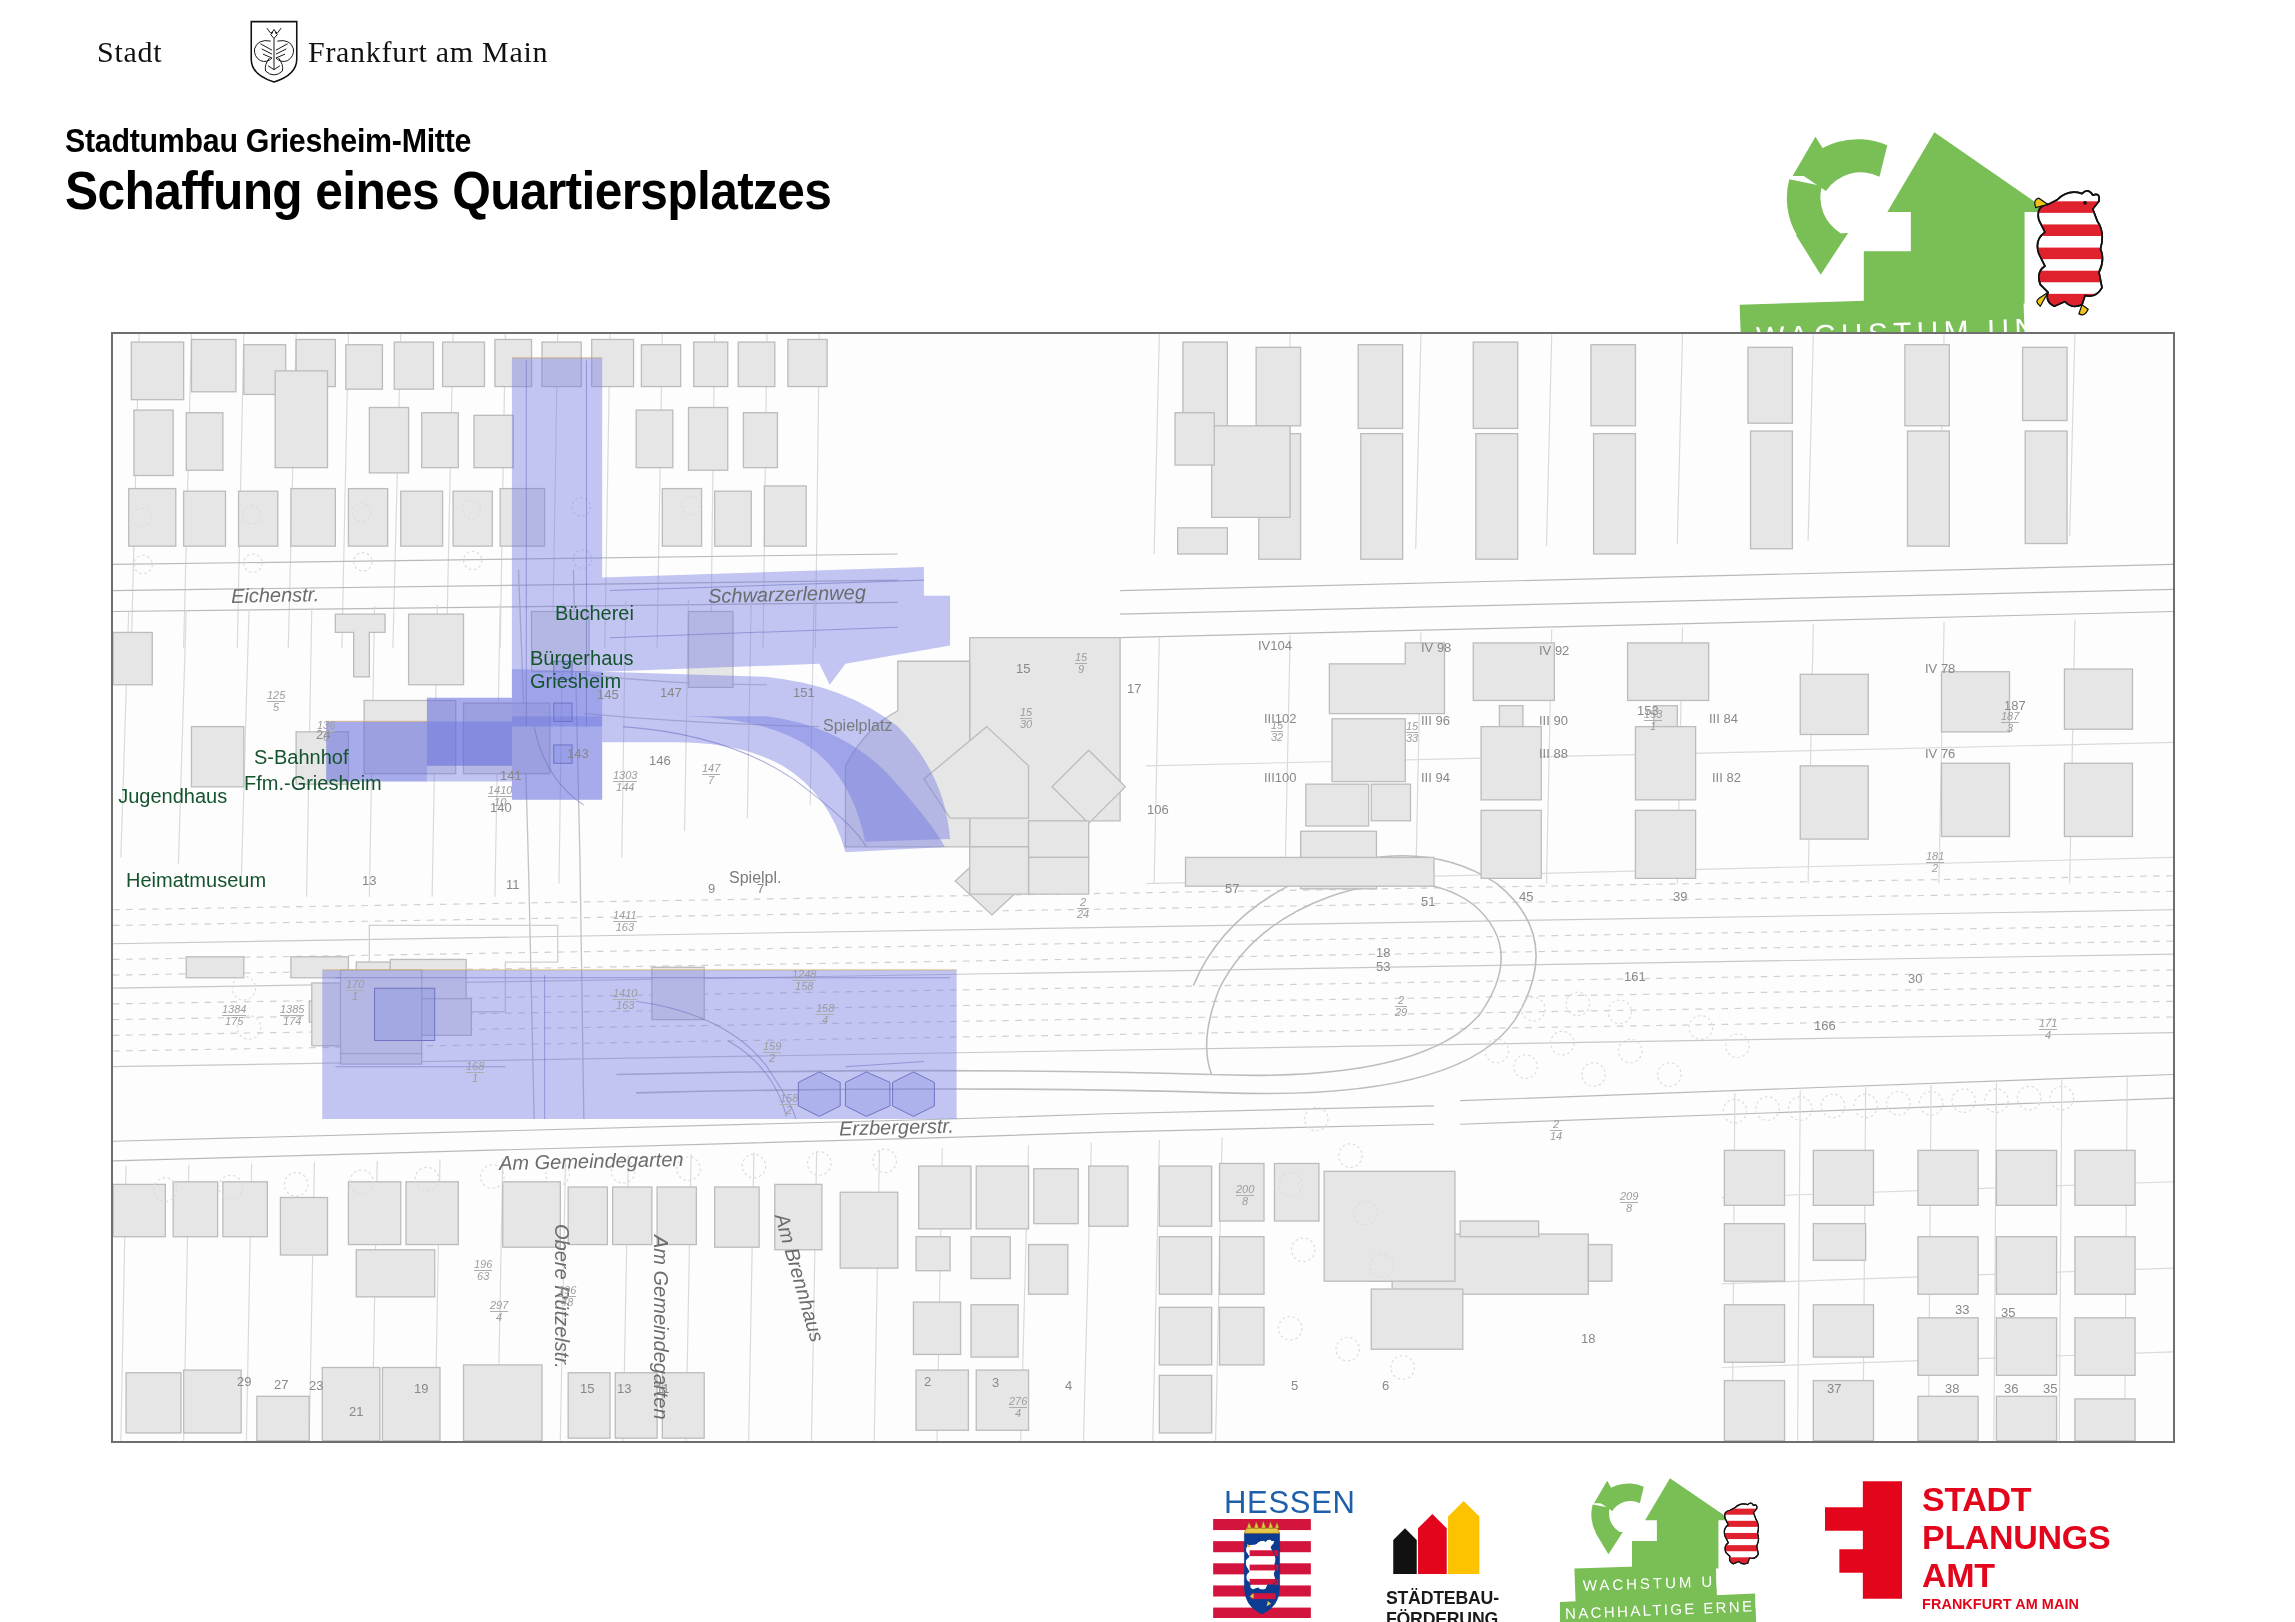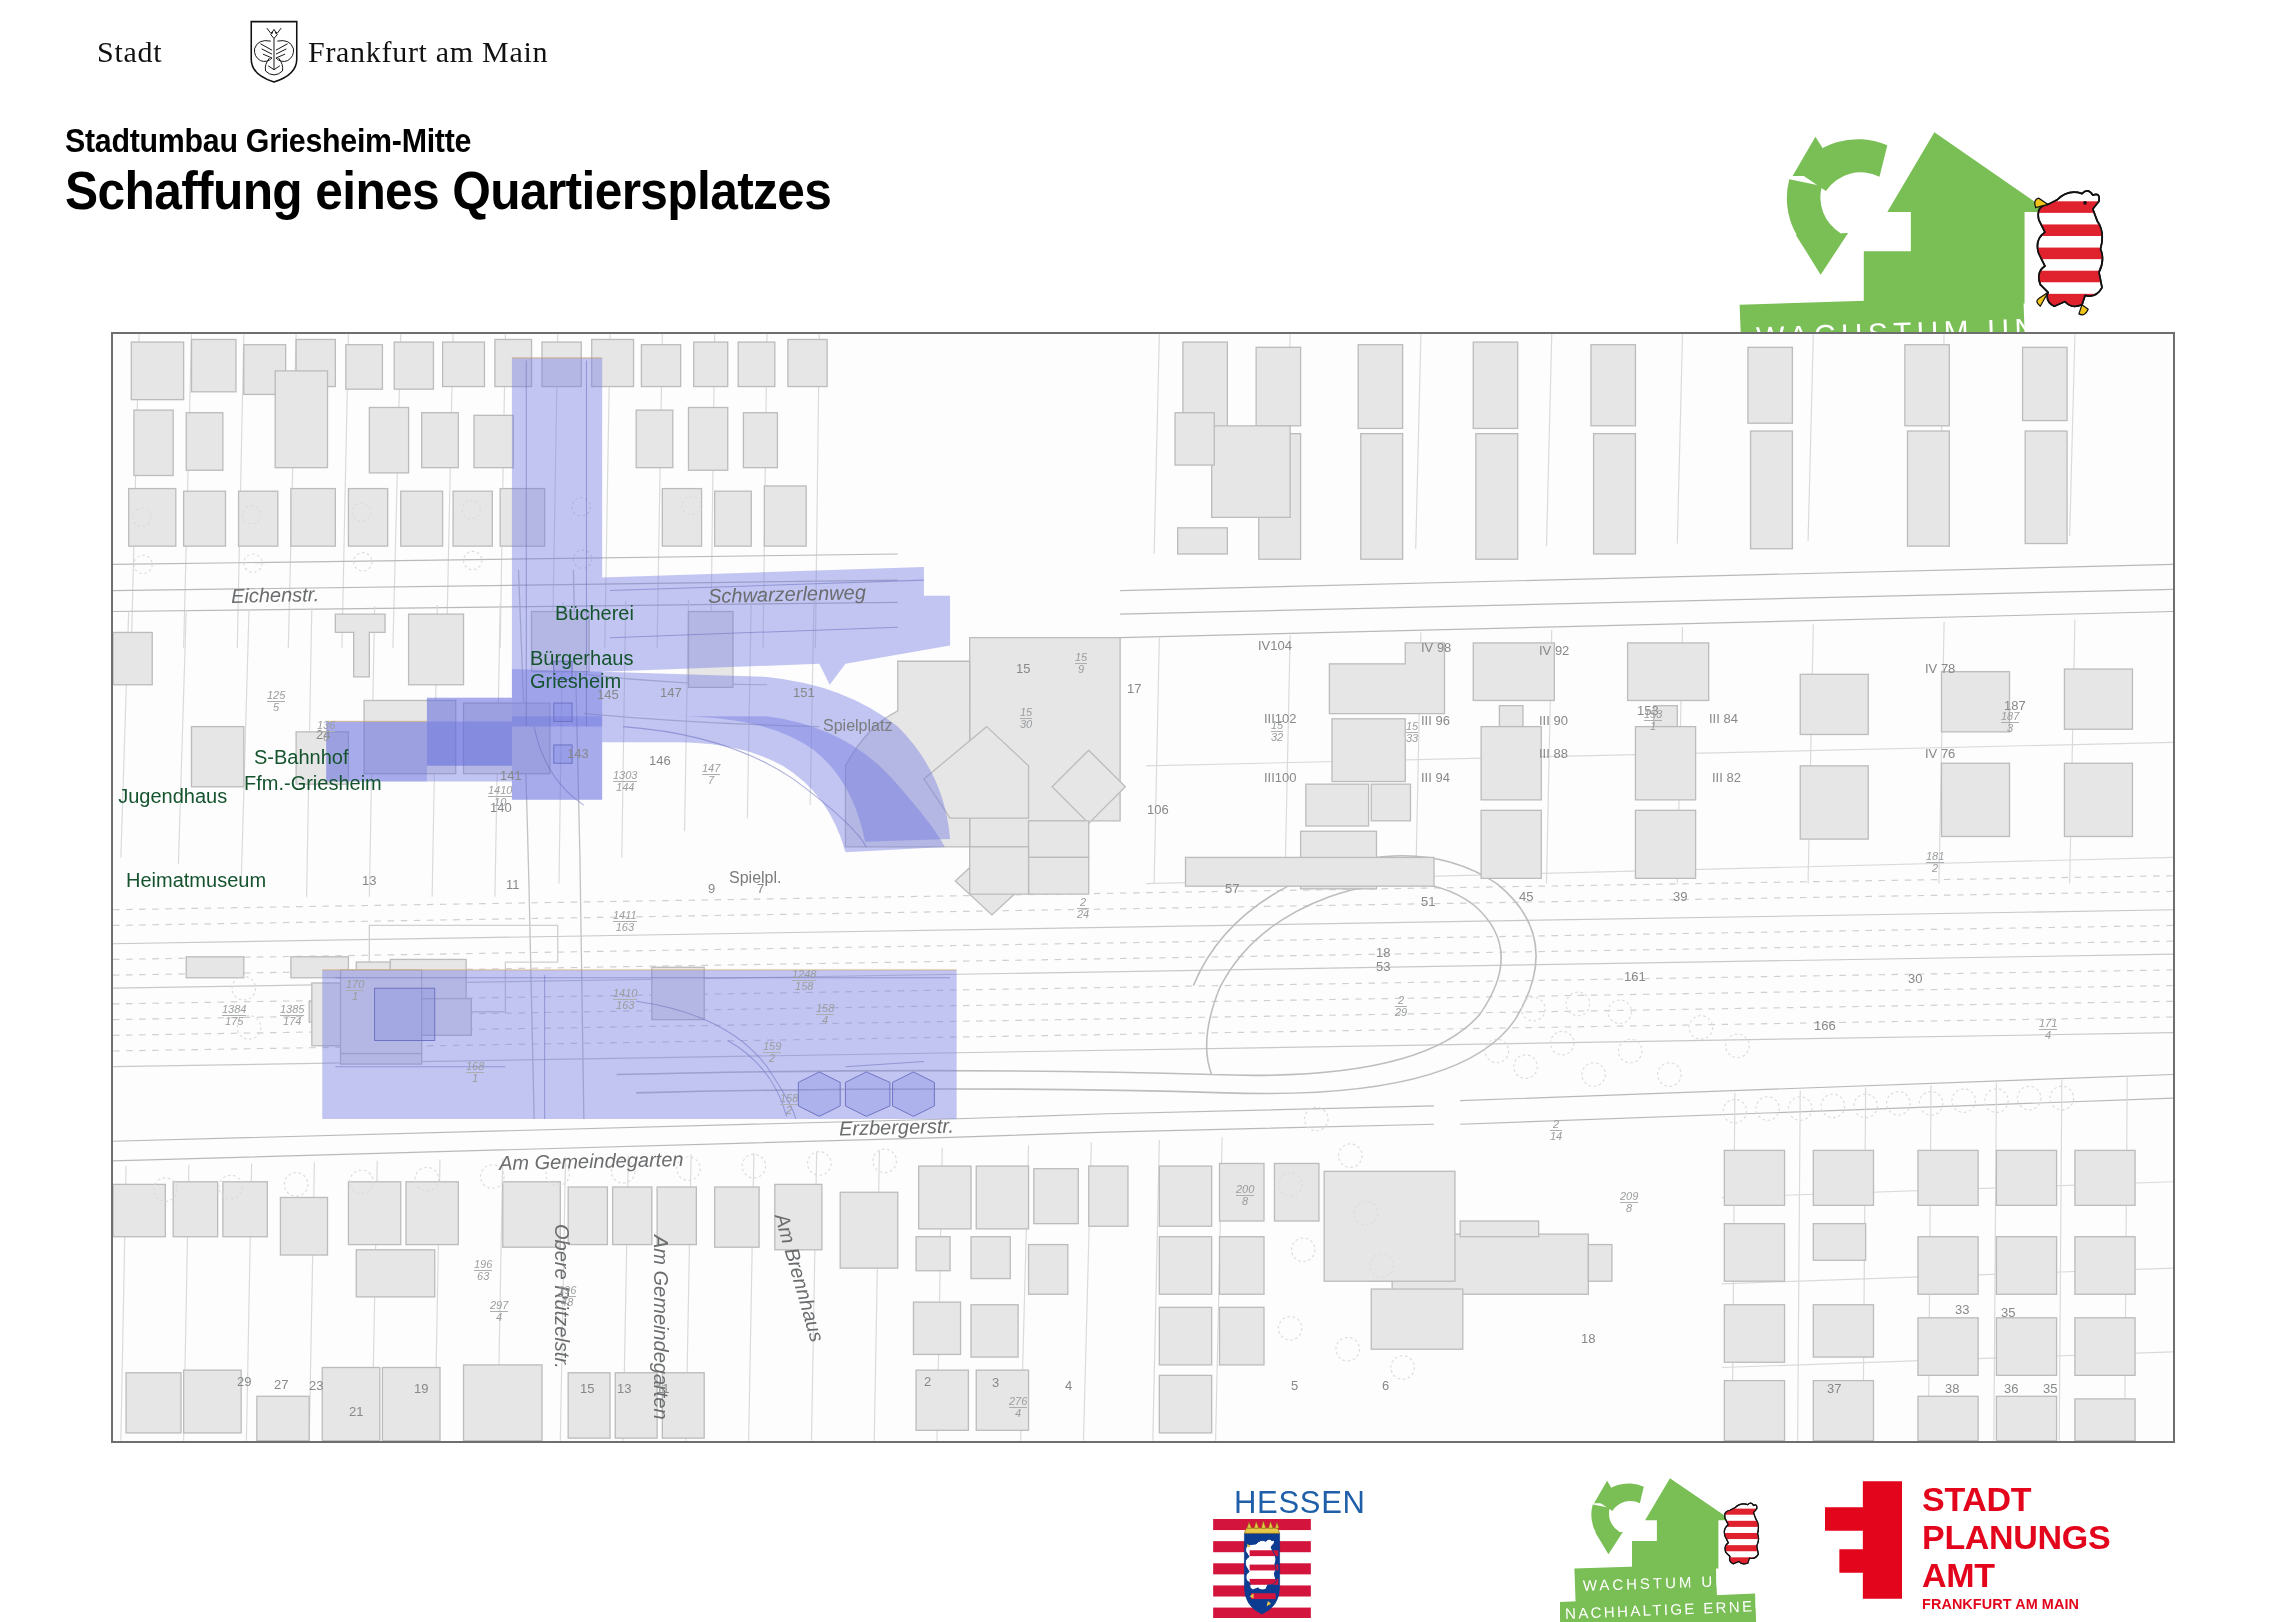--- a/index.html
+++ b/index.html
@@ -770,21 +770,21 @@
         <u>276</u>
         <div>4</div>
       </div>
     </div>
 </div>
 
 <div id="footer">
 
 
   <div class="fl" style="left:1213px;width:118px;">
-    <div class="hessen-word" style="position:absolute;left:21px;top:15.7px;text-align:right;">HESSEN</div>
+    <div class="hessen-word" style="position:absolute;left:11px;top:15.7px;text-align:right;">HESSEN</div>
     <svg width="98" height="99" viewBox="0 0 150 152" style="position:absolute;left:0;top:50px">
       <g fill="#d3143c">
         <rect x="0" y="0" width="150" height="17"></rect>
         <rect x="0" y="34" width="150" height="17"></rect>
         <rect x="0" y="68" width="150" height="17"></rect>
         <rect x="0" y="102" width="150" height="17"></rect>
         <rect x="0" y="136" width="150" height="16"></rect>
       </g>
       <path d="M48 22 H102 V104 Q102 134 75 146 Q48 134 48 104 Z" fill="#0b3c91" stroke="#0b3c91"></path>
       <path d="M48 22 H102 L99 14 H51 Z" fill="#e8c84a" stroke="#8a6a10" stroke-width="1"></path>
@@ -810,20 +810,32 @@
                q4 8 -1 15 l3 11 q-5 8 -13 6 l-3 7 q-8 3 -12 -2 l-8 3 q-7 -3 -4 -10
                l-6 -5 q-3 -9 4 -13 l-5 -9 q-3 -10 5 -14 l-5 -8 q-2 -10 8 -11z" fill="none" stroke="#0b3c91" stroke-width="1.4"></path>
       <g fill="#e8c84a">
           <path d="M58 42 l-6 -4 l1 6z"></path>
           <path d="M62 114 l-6 5 l6 3z"></path>
           <path d="M84 126 l-2 8 l7 -4z"></path>
         </g>
     </svg>
   </div>
 
+  <div class="fl" style="left:1382px;width:196px;">
+    <svg width="92" height="77" viewBox="0 0 140 118" style="position:absolute;left:6.5px;top:27.5px">
+      <path d="M6 118 V66 L24 48 L42 66 V118 Z" fill="#111"></path>
+      <path d="M44 118 V48 L66 26 L88 48 V118 Z" fill="#e3051b"></path>
+      <path d="M90 118 V30 L114 6 L138 30 V118 Z" fill="#fdc300"></path>
+    </svg>
+    <div class="sbf-txt" style="position:absolute;left:3.9px;top:119px;">
+      <div>STÄDTEBAU-</div>
+      <div>FÖRDERUNG</div>
+    </div>
+
+  </div>
 
   <div class="fl" style="left:1560px;width:216px;">
     <svg width="216" height="154" viewBox="0 0 330 235">
       <path d="M72 18 L52 52 L92 52 Z" fill="#79bf55"></path>
       <path d="M56 48 A58 58 0 0 1 128 27 L122 52 A33 33 0 0 0 80 64 Z" fill="#79bf55"></path>
       <path d="M50 54 A58 58 0 0 0 74 118 L91 96 A33 33 0 0 1 76 59 Z" fill="#79bf55"></path>
       <path d="M54 97 L96 96 L74 130 Z" fill="#79bf55"></path>
       <path d="M168 14 L130 78 L148 78 L148 110 L110 110 L110 152 L242 152 L242 78 L262 78 Z" fill="#79bf55"></path>
       <path d="M22 152 L238 145 L240 201 L24 208 Z" fill="#79bf55"></path>
       <text x="35" y="186" font-family="Liberation Sans, sans-serif" font-size="23" fill="#fff" letter-spacing="4.5" transform="rotate(-1.8 35 186)">WACHSTUM UND</text>

